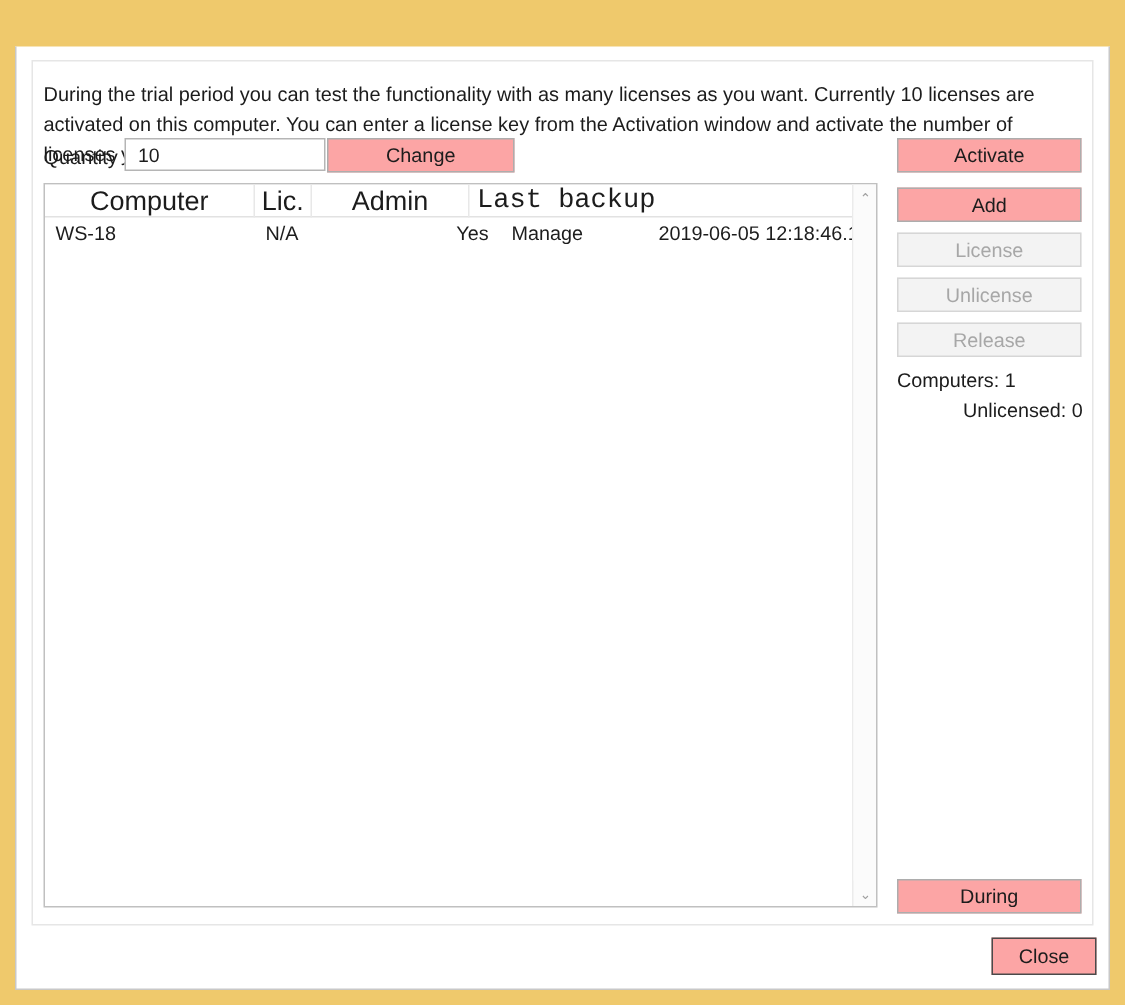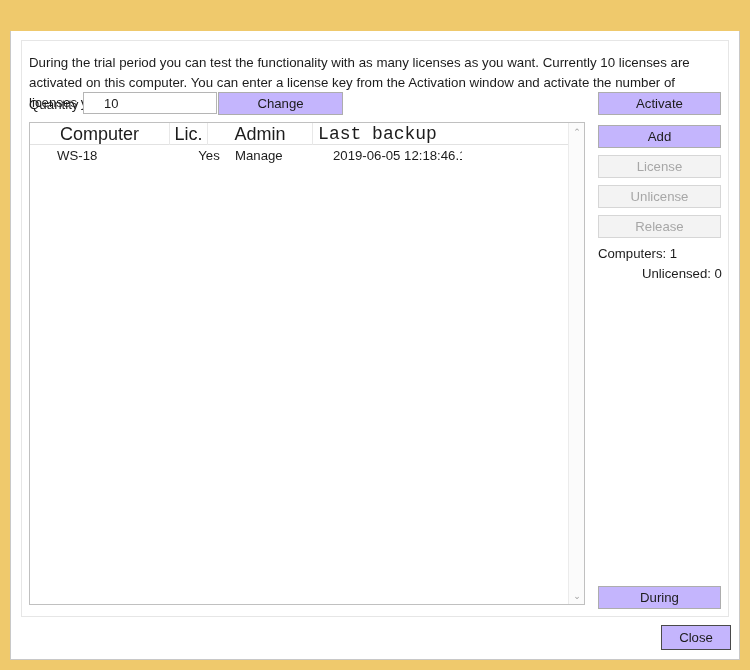--- a/index.html
+++ b/index.html
@@ -95,32 +95,32 @@
   }
   #qty-input {
     position: absolute;
     left: 72px; top: 61px;
     width: 134px; height: 22px;
     border: 1px solid #b5b5b5;
     background: #ffffff;
     font-family: "Liberation Sans", sans-serif;
     font-size: 13px;
     color: #1c1c1c;
-    padding: 0 20px;
+    padding: 0 8px;
     outline: none;
   }
   #btn-change {
     position: absolute;
     left: 207px; top: 61px;
     width: 125px; height: 23px;
   }
 
   
   .pbtn {
-    background: #c4b5fd;
+    background: #fca5a5;
     border: 1px solid #adadad;
     font-family: "Liberation Sans", sans-serif;
     font-size: 13.2px;
     color: #1c1c1c;
     display: flex; align-items: center; justify-content: center;
     cursor: default;
     padding: 0;
   }
   .pbtn.disabled {
     background: #f3f3f3;
@@ -153,21 +153,20 @@
     font-size: 18px;
     color: #1c1c1c;
     border-right: 1px solid #e8e8e8;
     overflow: hidden;
     white-space: nowrap;
   }
   .hcell:last-child { border-right: none; font-family: Liberation Mono, monospace; }
   .lv-row {
     display: flex;
     height: 22px;
-    margin-left: 20px;
   }
   .dcell {
     height: 22px;
     line-height: 22px;
     font-size: 13.2px;
     color: #1c1c1c;
     padding-left: 7px;
     overflow: hidden;
     white-space: nowrap;
   }
@@ -253,20 +252,21 @@
     <div id="listview">
       <div id="lv-header">
         <div class="hcell" style="width:140px">Computer</div>
         <div class="hcell" style="width:38px">Lic.</div>
         <div class="hcell" style="width:105px">Admin</div>
         <div class="hcell" style="width:129px">Last backup</div>
       </div>
 
       <div class="lv-row">
         <div class="dcell" style="width:140px">WS-18</div>
+        <div class="dcell" style="width:126px">N/A</div>
         <div class="dcell ctr" style="width:38px">Yes</div>
         <div class="dcell" style="width:105px">Manage</div>
         <div class="dcell ctr" style="width:129px">2019-06-05 12:18:46.1</div>
       </div>
 
       <div id="lv-scroll">
         <div class="sb-arrow" id="sb-up">⌃</div>
         <div id="sb-track"></div>
         <div class="sb-arrow" id="sb-down">⌄</div>
       </div>

